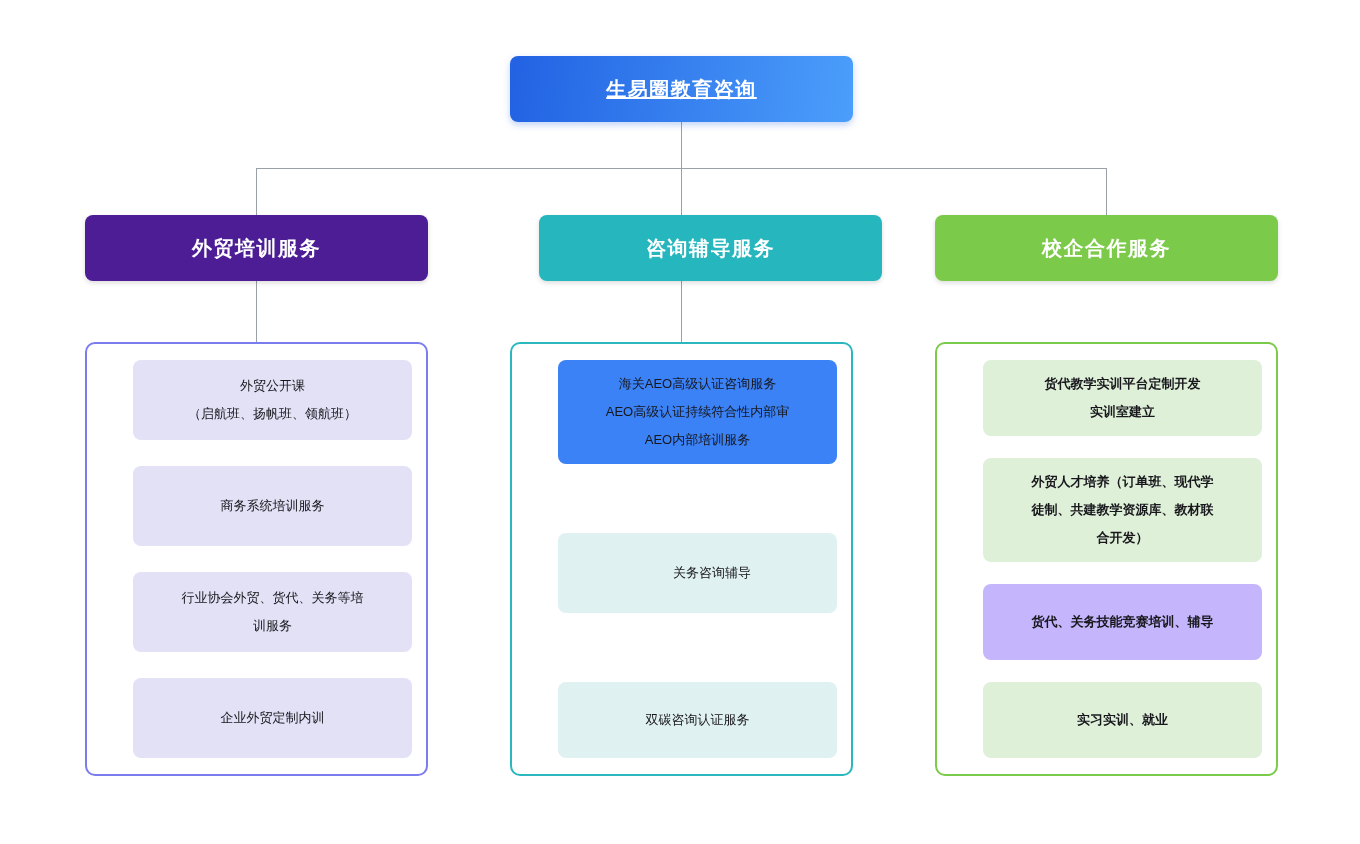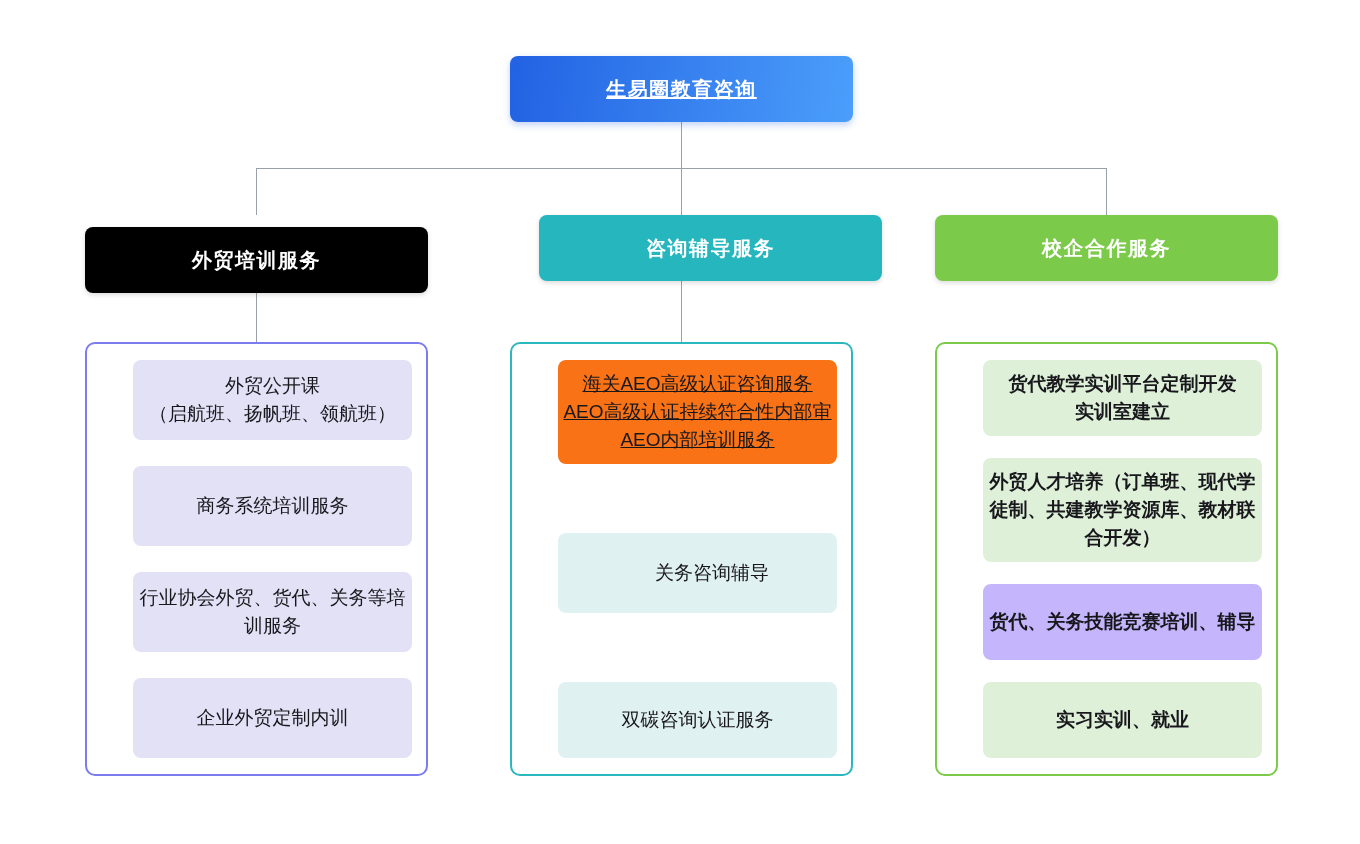--- a/index.html
+++ b/index.html
@@ -18,21 +18,21 @@
   .node.root{left:510px;top:56px;box-shadow:0 3px 7px rgba(33,98,227,.28);}
   .node.header{top:215px;box-shadow:0 2px 5px rgba(0,0,0,.14);}
   .group{
     position:absolute;top:342px;width:343px;height:434px;box-sizing:border-box;
     border:2px solid #ccc;border-radius:10px;background:#ffffff;
     padding:16px 14px;display:flex;flex-direction:column;
     justify-content:space-between;align-items:stretch;
   }
   .item{
     border-radius:8px;display:flex;align-items:center;justify-content:center;
-    text-align:center;font-size:19px;line-height:28px;color:#17171c;
+    text-align:center;font-size:13px;line-height:28px;color:#17171c;
     white-space:pre-line;
     margin-left:32px;
   }
   .h76{height:76px;}
   .h80{height:80px;}
   .h104{height:104px;}
 </style>
 </head>
 <body>
 
@@ -43,41 +43,41 @@
   <div class="line v" style="left: 256px; top: 168px; height: 47px; background: rgb(154, 160, 168);"></div>
   <div class="line v" style="left: 681px; top: 168px; height: 47px; background: rgb(154, 160, 168);"></div>
   <div class="line v" style="left: 1106px; top: 168px; height: 47px; background: rgb(154, 160, 168);"></div>
   <div class="line v" style="left: 256px; top: 281px; height: 61px; background: rgb(154, 160, 168);"></div>
   <div class="line v" style="left: 681px; top: 281px; height: 61px; background: rgb(154, 160, 168);"></div>
 
   <div class="node root" style="background: linear-gradient(97deg, rgb(34, 98, 227), rgb(75, 158, 251)); text-decoration: underline;">
     <span>生易圈教育咨询</span>
   </div>
 
-  <div class="node header" style="left: 85px; background: #000000; margin-top: 12px;">
+  <div class="node header" style="left: 85px; background: #4c1d95;">
     <span>外贸培训服务</span>
   </div>
   <div class="node header" style="left: 510px; background: rgb(38, 182, 189); margin-left: 29px;">
     <span>咨询辅导服务</span>
   </div>
   <div class="node header" style="left: 935px; background: rgb(124, 202, 73);">
     <span>校企合作服务</span>
   </div>
 
   <div class="group" style="left: 85px; border-color: rgb(123, 124, 238);">
     <div class="item h80" style="background: rgb(227, 225, 246);">外贸公开课
 （启航班、扬帆班、领航班）</div>
     <div class="item h80" style="background: rgb(227, 225, 246);">商务系统培训服务</div>
     <div class="item h80" style="background: rgb(227, 225, 246);">行业协会外贸、货代、关务等培
 训服务</div>
     <div class="item h80" style="background: rgb(227, 225, 246);">企业外贸定制内训</div>
   </div>
 
   <div class="group" style="left: 510px; border-color: rgb(42, 184, 190);">
-    <div class="item h104" style="background: #f97316; text-decoration: underline;">海关AEO高级认证咨询服务
+    <div class="item h104" style="background: #3b82f6;">海关AEO高级认证咨询服务
 AEO高级认证持续符合性内部审
 AEO内部培训服务</div>
     <div class="item h80" style="background: rgb(224, 241, 242); padding-left: 29px;">关务咨询辅导</div>
     <div class="item h76" style="background: rgb(224, 241, 242);">双碳咨询认证服务</div>
   </div>
 
   <div class="group" style="left: 935px; border-color: rgb(124, 202, 73); font-weight: bold;">
     <div class="item h76" style="background: rgb(223, 240, 217);">货代教学实训平台定制开发
 实训室建立</div>
     <div class="item h104" style="background: rgb(223, 240, 217);">外贸人才培养（订单班、现代学

